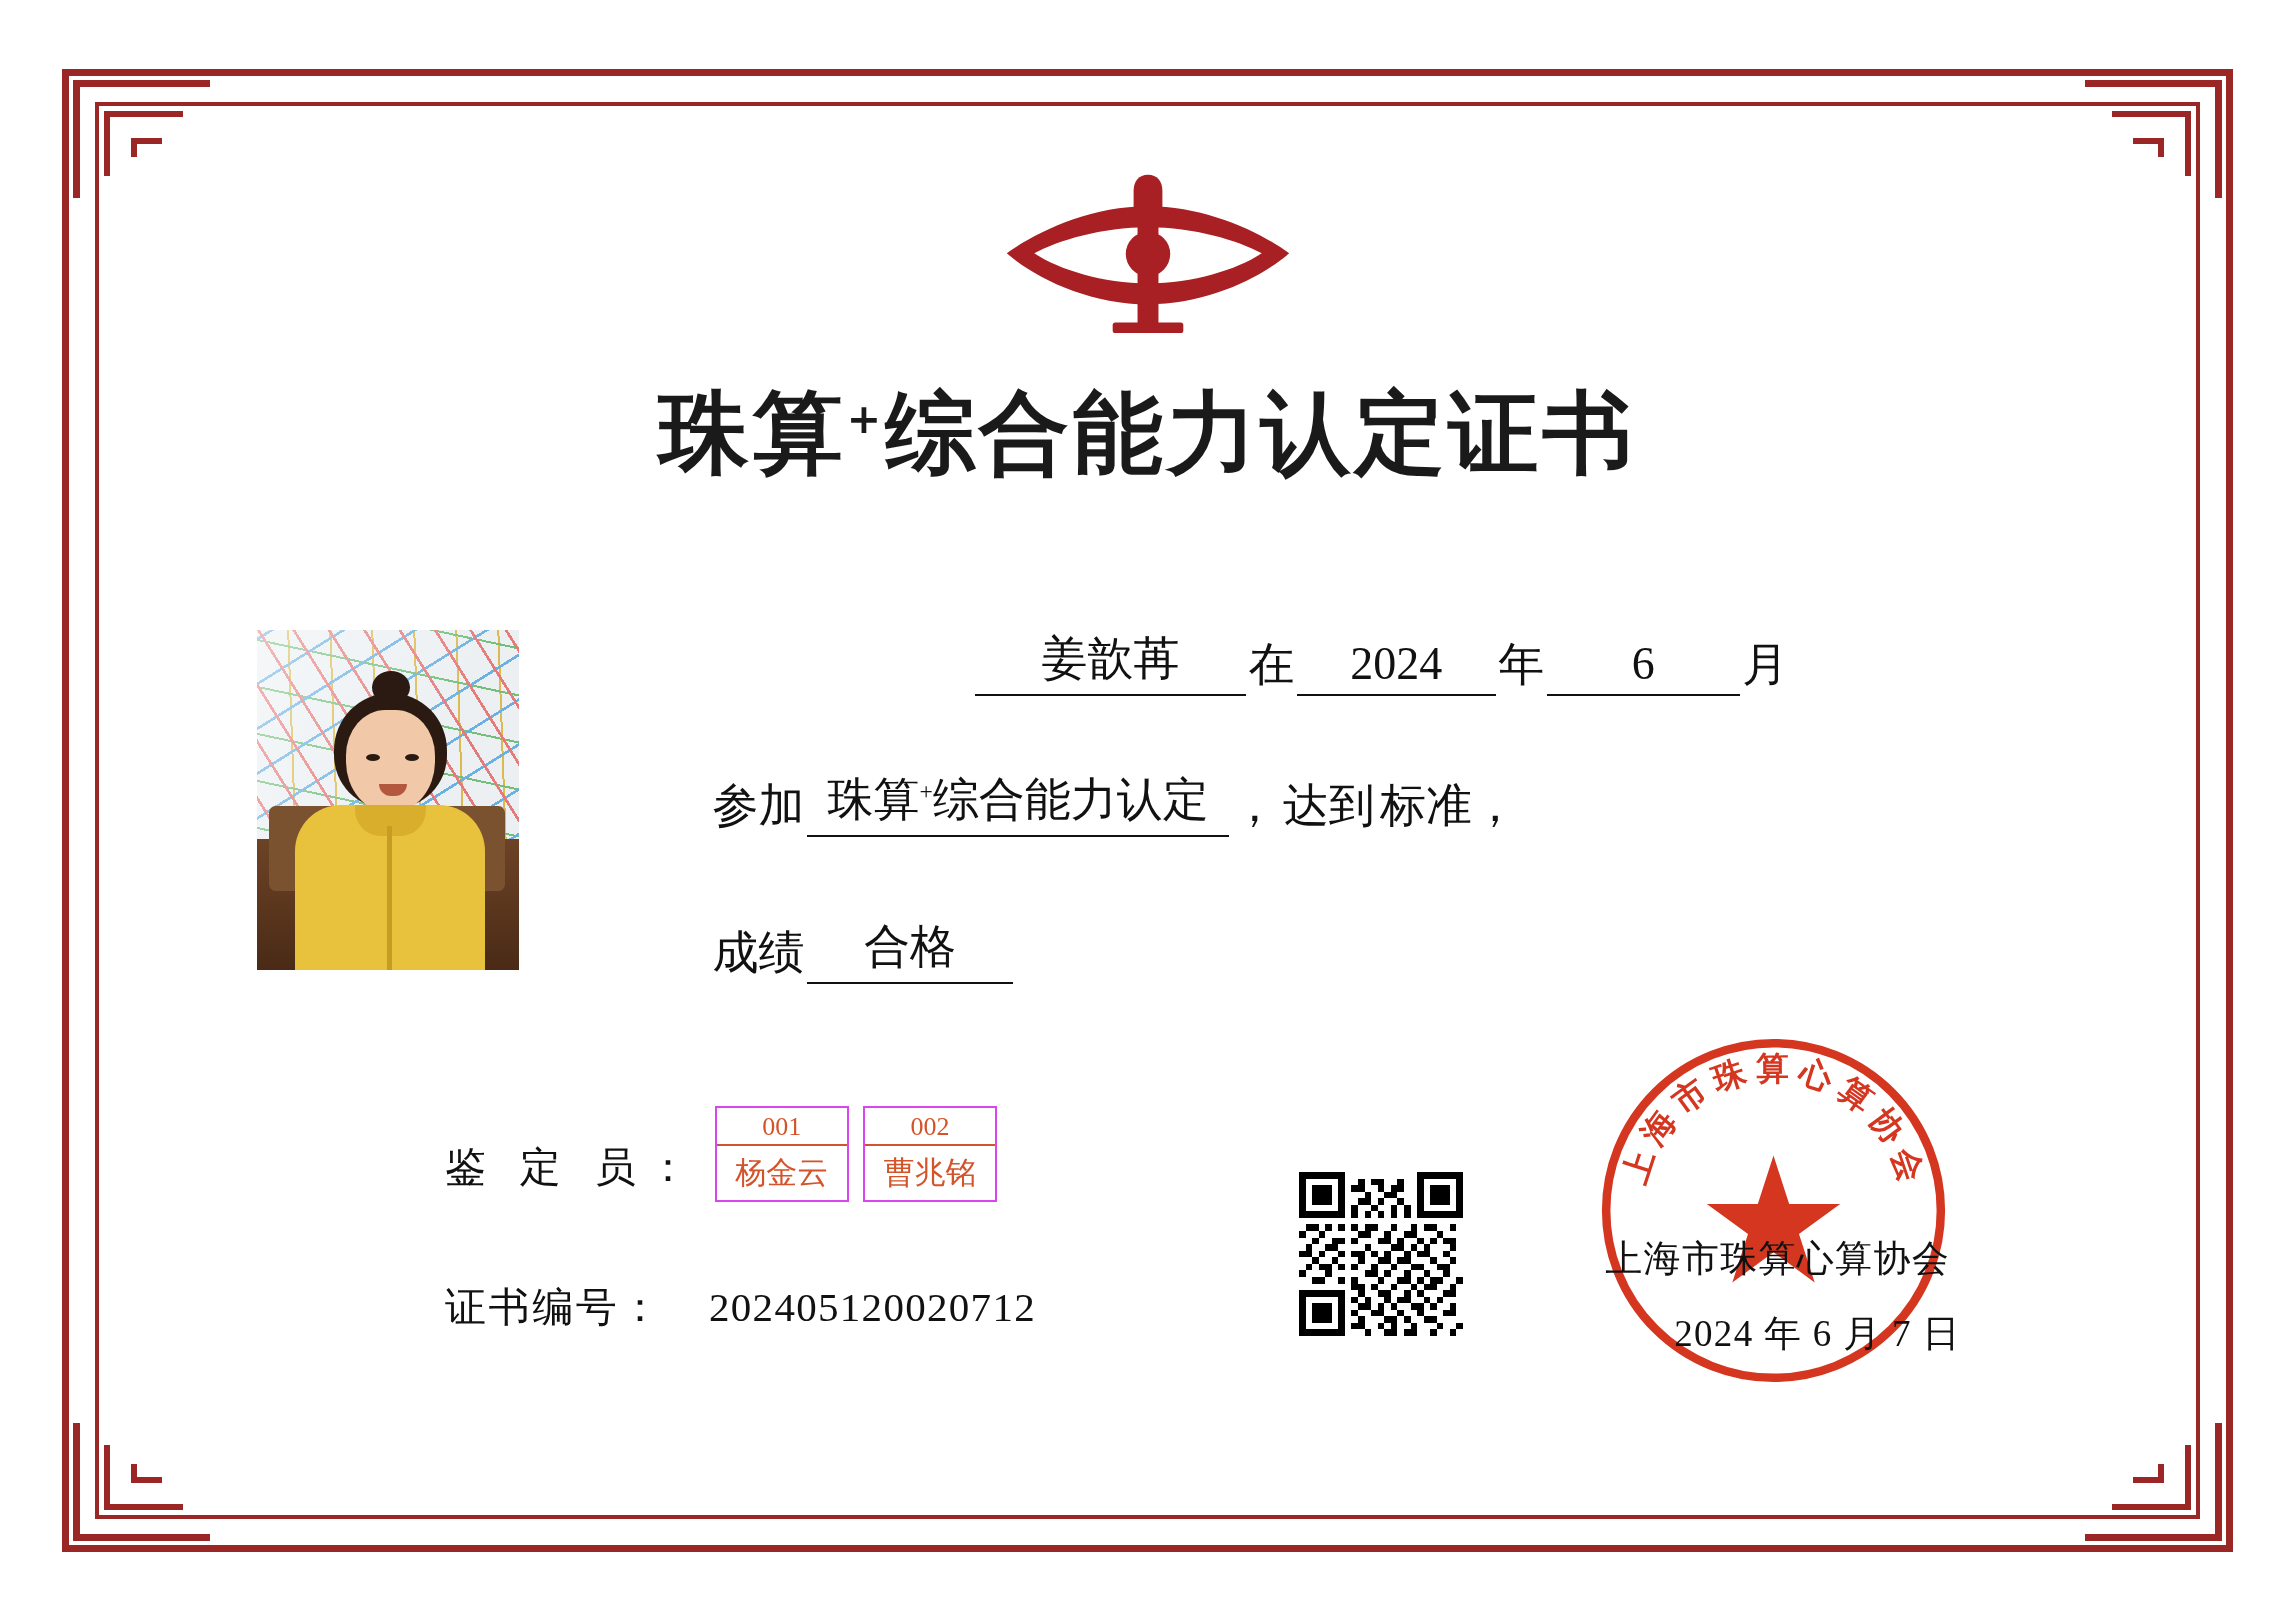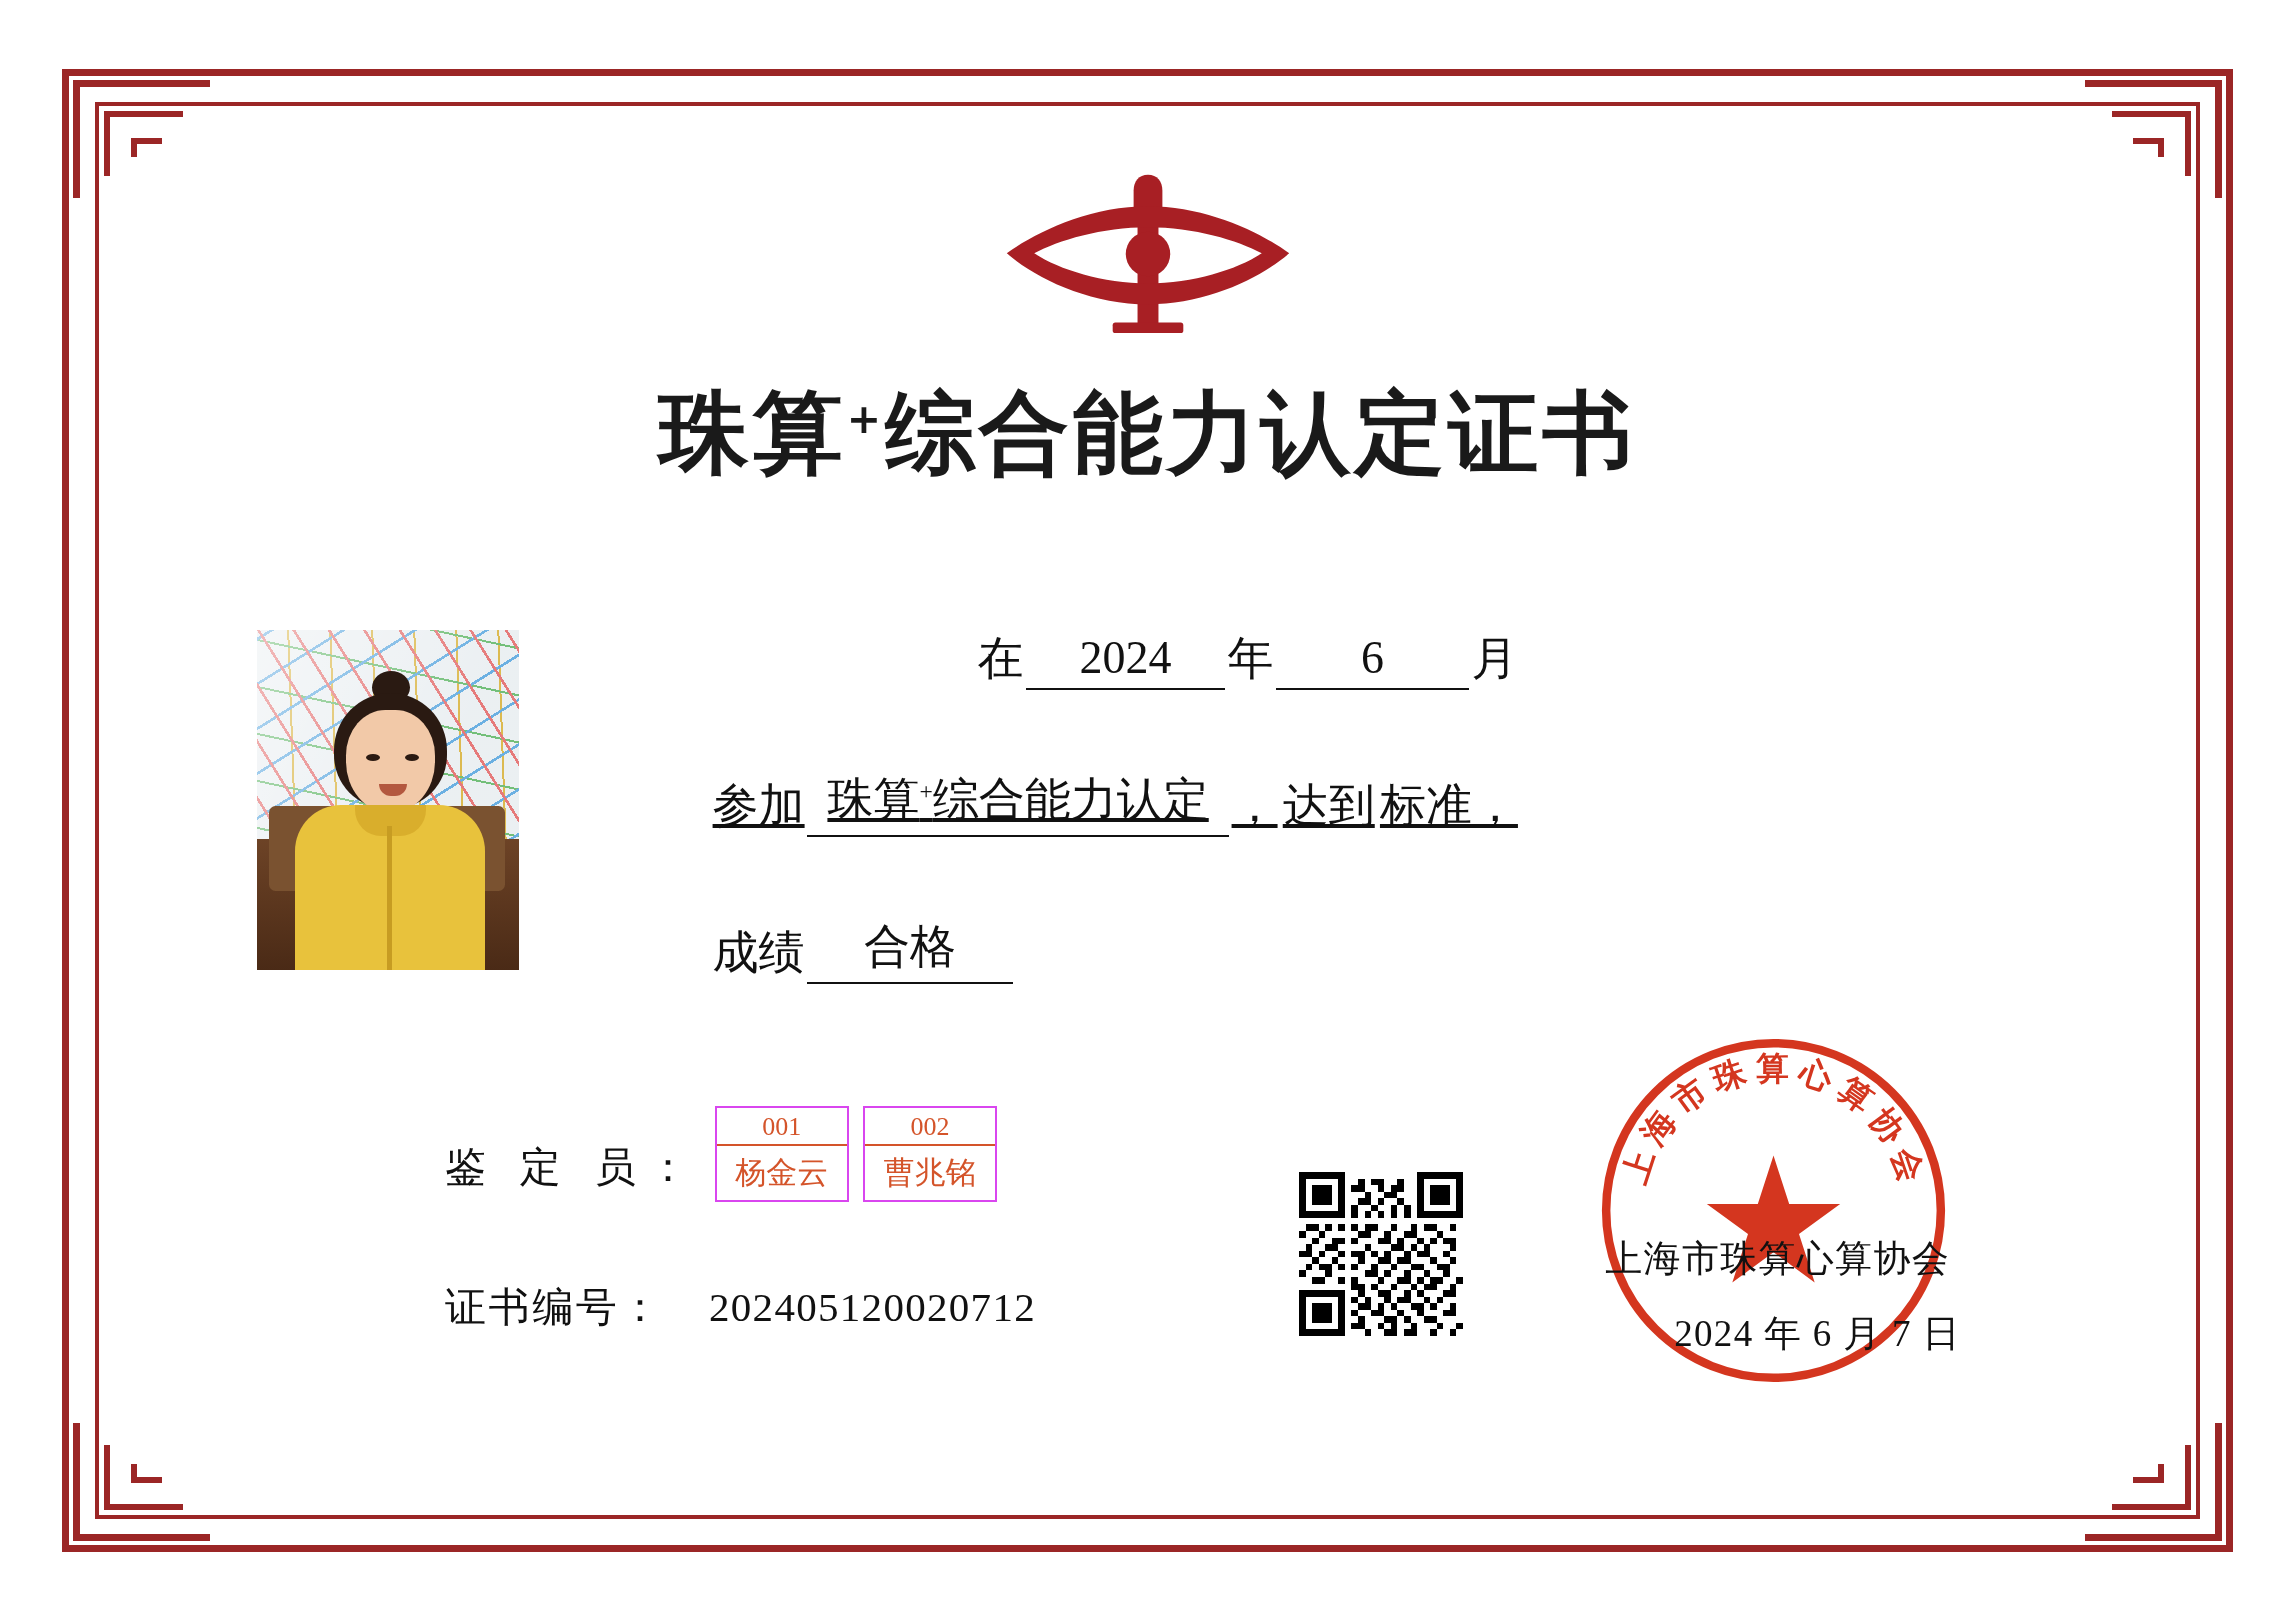--- a/index.html
+++ b/index.html
@@ -229,21 +229,21 @@
   .line .lbl { padding: 0 2.6px; }
   .blank {
     display: inline-block;
     text-align: center;
     border-bottom: 2.6px solid #111;
     padding: 0 7.9px 3.9px 7.9px;
   }
   .blank sup { font-size: 23.6px; vertical-align: super; }
 
   .line-1 { left: 975px; top: 628px; }
-  .line-2 { left: 710px; top: 769px; text-decoration: underline; }
+  .line-2 { left: 710px; top: 769px; }
   .line-3 { left: 710px; top: 916px; }
 
   
   .examiner-row {
     position: absolute;
     left: 445px;
     top: 1106px;
     display: flex;
     align-items: center;
     font-size: 41px;
@@ -382,20 +382,21 @@
   <div class="photo-face"></div>
   <div class="photo-eye l"></div>
   <div class="photo-eye r"></div>
   <div class="photo-mouth"></div>
   <div class="photo-coat"></div>
   <div class="photo-collar"></div>
   <div class="photo-zip"></div>
 </div>
 
 <div class="line line-1">
+  <span class="blank" style="width:255px">姜歆苒</span>
   <span class="lbl">在</span>
   <span class="blank" style="width:183px">2024</span>
   <span class="lbl">年</span>
   <span class="blank" style="width:177px">6</span>
   <span class="lbl">月</span>
 </div>
 
 <div class="line line-2">
   <span class="lbl">参加</span>
   <span class="blank" style="width:406px">

